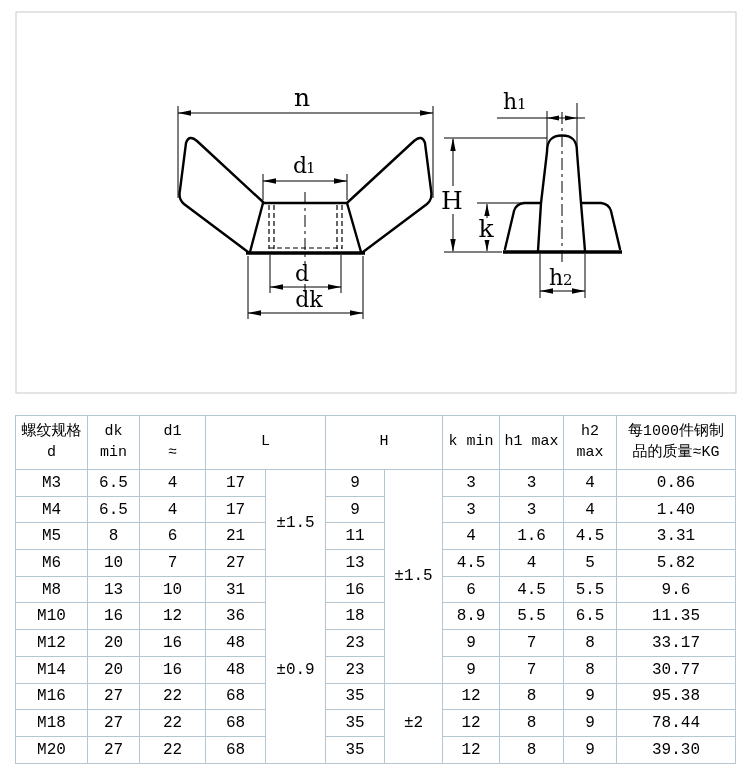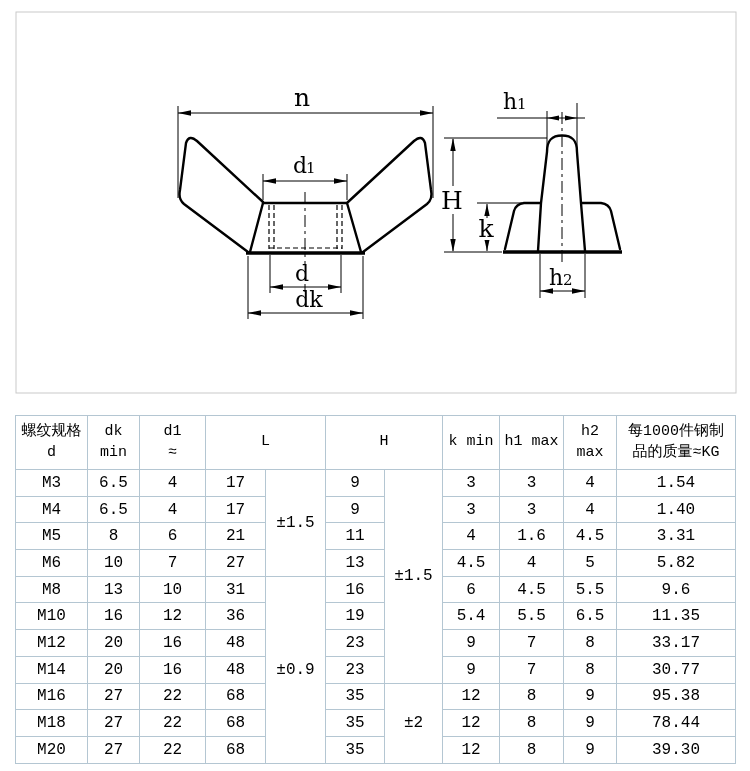--- a/index.html
+++ b/index.html
@@ -179,21 +179,21 @@
           <td>M3</td>
           <td>6.5</td>
           <td>4</td>
           <td>17</td>
           <td rowspan="4">±1.5</td>
           <td>9</td>
           <td rowspan="8">±1.5</td>
           <td>3</td>
           <td>3</td>
           <td>4</td>
-          <td>1.54</td>
+          <td>0.86</td>
         </tr>
         <tr>
           <td>M4</td>
           <td>6.5</td>
           <td>4</td>
           <td>17</td>
           <td>9</td>
           <td>3</td>
           <td>3</td>
           <td>4</td>
@@ -231,22 +231,22 @@
           <td>6</td>
           <td>4.5</td>
           <td>5.5</td>
           <td>9.6</td>
         </tr>
         <tr>
           <td>M10</td>
           <td>16</td>
           <td>12</td>
           <td>36</td>
-          <td>19</td>
-          <td>5.4</td>
+          <td>18</td>
+          <td>8.9</td>
           <td>5.5</td>
           <td>6.5</td>
           <td>11.35</td>
         </tr>
         <tr>
           <td>M12</td>
           <td>20</td>
           <td>16</td>
           <td>48</td>
           <td>23</td>

